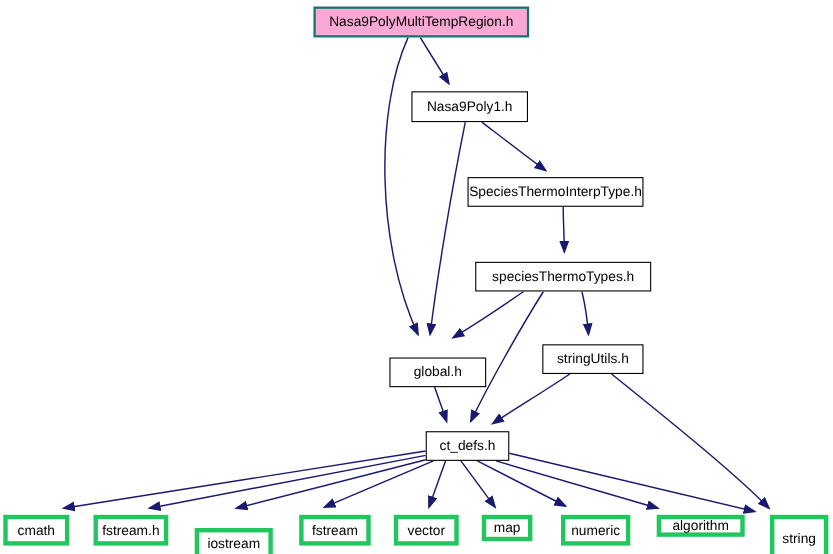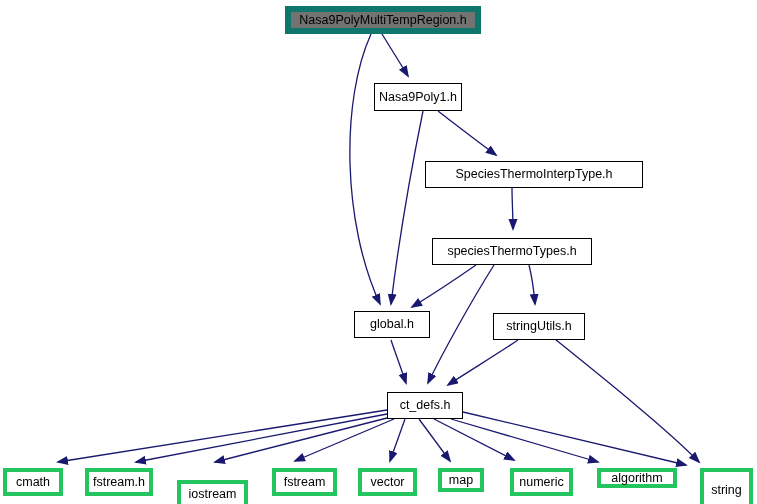--- a/index.html
+++ b/index.html
@@ -30,22 +30,22 @@
     color: #000000;
     font-size: 12.5px;
     line-height: 1;
     display: flex;
     align-items: center;
     justify-content: center;
     white-space: nowrap;
     z-index: 2;
   }
   .node.root {
-    background: #737373;
-    border: 6px solid #0f766e;
+    background: #f9a8d4;
+    border: 2px solid #0f766e;
   }
   .node.external {
     border: 4px solid #22c55e;
   }
 </style>
 </head>
 <body>
 
 <div class="graph">
 
@@ -74,27 +74,27 @@
       <path d="M405,419 L390,461" marker-end="url(#arrow)"></path>
       <path d="M419,419 L450,461" marker-end="url(#arrow)"></path>
       <path d="M434,419 L514,460" marker-end="url(#arrow)"></path>
       <path d="M451,419 L598,462" marker-end="url(#arrow)"></path>
       <path d="M463,412 L686,465" marker-end="url(#arrow)"></path>
     </g>
   </svg>
 
   <div class="node root" style="left:285px; top:6px; width:196px; height:28px;">Nasa9PolyMultiTempRegion.h</div>
 
-  <div class="node" style="left:374px; top:83px; width:88px; height:28px;">Nasa9Poly1.h</div>
+  <div class="node" style="left:374px; top:83px; width:106px; height:28px;">Nasa9Poly1.h</div>
 
-  <div class="node" style="left:425px; top:161px; width:218px; height:27px;">SpeciesThermoInterpType.h</div>
+  <div class="node" style="left:425px; top:161px; width:160px; height:27px;">SpeciesThermoInterpType.h</div>
 
   <div class="node" style="left:432px; top:238px; width:160px; height:27px;">speciesThermoTypes.h</div>
 
-  <div class="node" style="left:354px; top:311px; width:76px; height:27px;">global.h</div>
+  <div class="node" style="left:354px; top:325px; width:88px; height:27px;">global.h</div>
 
   <div class="node" style="left:493px; top:313px; width:92px; height:27px;">stringUtils.h</div>
 
   <div class="node" style="left:387px; top:392px; width:76px; height:27px;">ct_defs.h</div>
 
   <div class="node external" style="left:3px; top:468px; width:60px; height:28px;">cmath</div>
 
   <div class="node external" style="left:85px; top:468px; width:68px; height:28px;">fstream.h</div>
 
   <div class="node external" style="left:177px; top:468px; width:71px; height:28px;margin-top:12px;">iostream</div>

